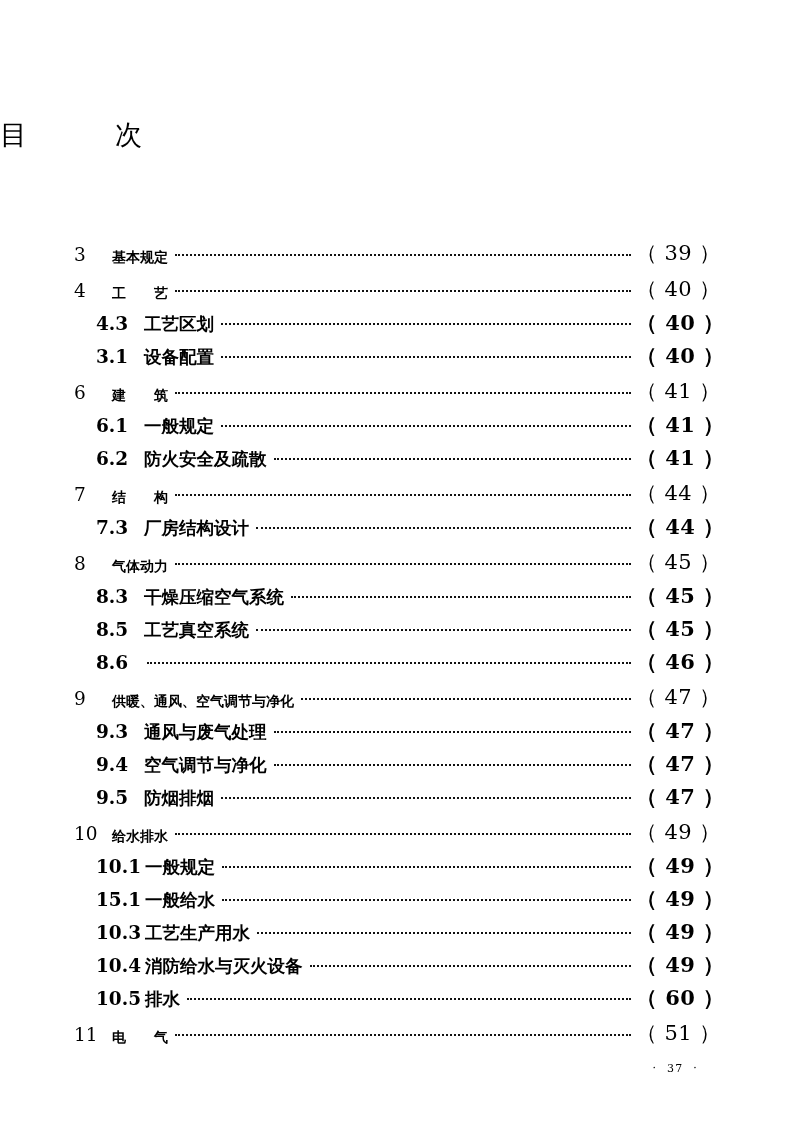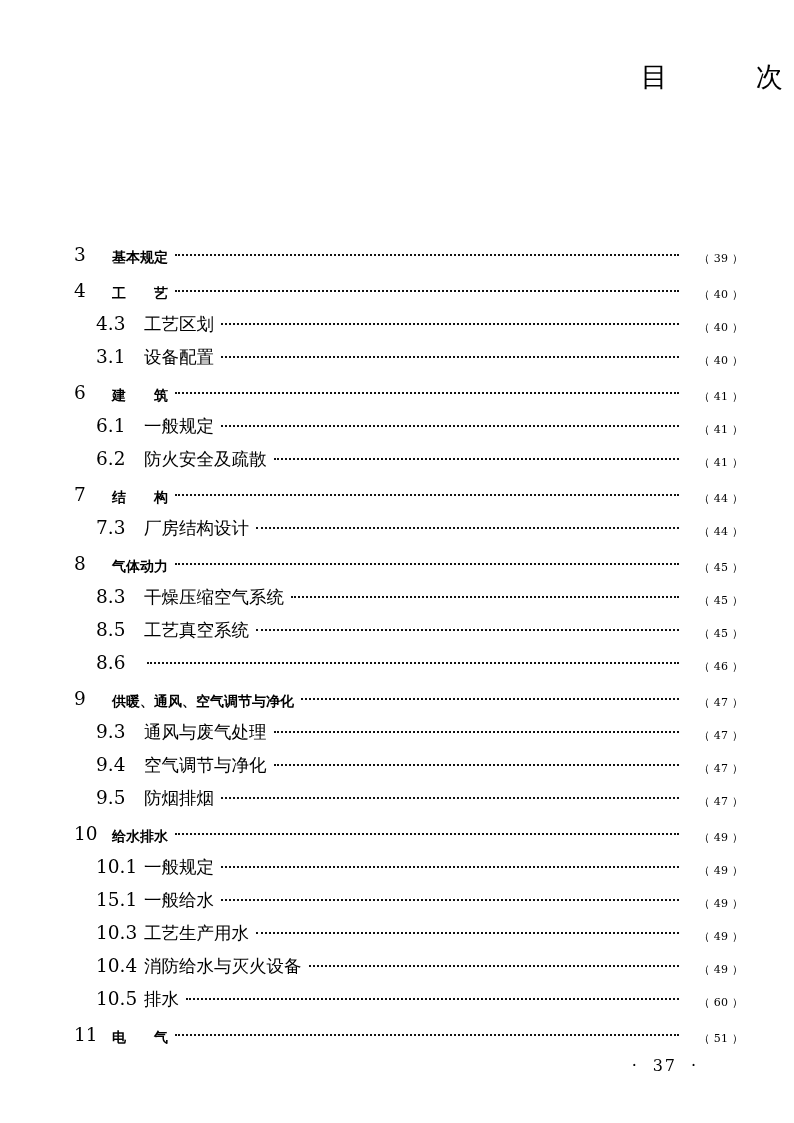--- a/index.html
+++ b/index.html
@@ -14,26 +14,26 @@
     font-family: "DejaVu Serif", "Liberation Serif", serif;
     color: #000000;
     overflow: hidden;
   }
   .page {
     position: absolute;
     inset: 0;
     padding: 0;
   }
   .page-title {
-    text-align: right;
+    text-align: left;
     font-size: 27px;
     letter-spacing: 0.42em;
     font-weight: 400;
     margin: 0;
-    padding-top: 59px;
+    padding-top: 117px;
     font-family: "DejaVu Serif", "Liberation Serif", serif;
   }
   .toc {
     margin: 0;
     padding: 0;
     list-style: none;
     position: absolute;
     top: 228px;
     left: 0;
     right: 0;
@@ -44,20 +44,21 @@
     font-size: 18.5px;
     line-height: 1.0;
     padding: 0;
     margin: 0;
   }
   .lvl1 {
     height: 36px;
   }
   .lvl2 {
     height: 33px;
+    font-weight: bold;
   }
   .num {
     flex: 0 0 auto;
     text-align: left;
     white-space: pre;
   }
   .lvl1 .num {
     margin-left: 74px;
     min-width: 34px;
   }
@@ -90,30 +91,30 @@
     position: absolute;
     left: 0;
     right: 0;
     bottom: 4px;
     border-bottom: 2.2px dotted #111;
   }
   .pageno {
     flex: 0 0 auto;
     width: 74px;
     text-align: center;
-    font-size: 11px;
-    white-space: pre;
-    margin-right: 36px;
+    font-size: 21px;
+    white-space: pre;
+    margin-right: 84px;
     letter-spacing: 0.02em;
   }
   .folio {
     position: absolute;
     bottom: 48px;
     right: 96px;
-    font-size: 16px;
+    font-size: 11px;
     letter-spacing: 0.12em;
     white-space: pre;
   }
 </style>
 </head>
 <body>
 
 <div class="page">
   <h1 class="page-title">目　　次</h1>
 

